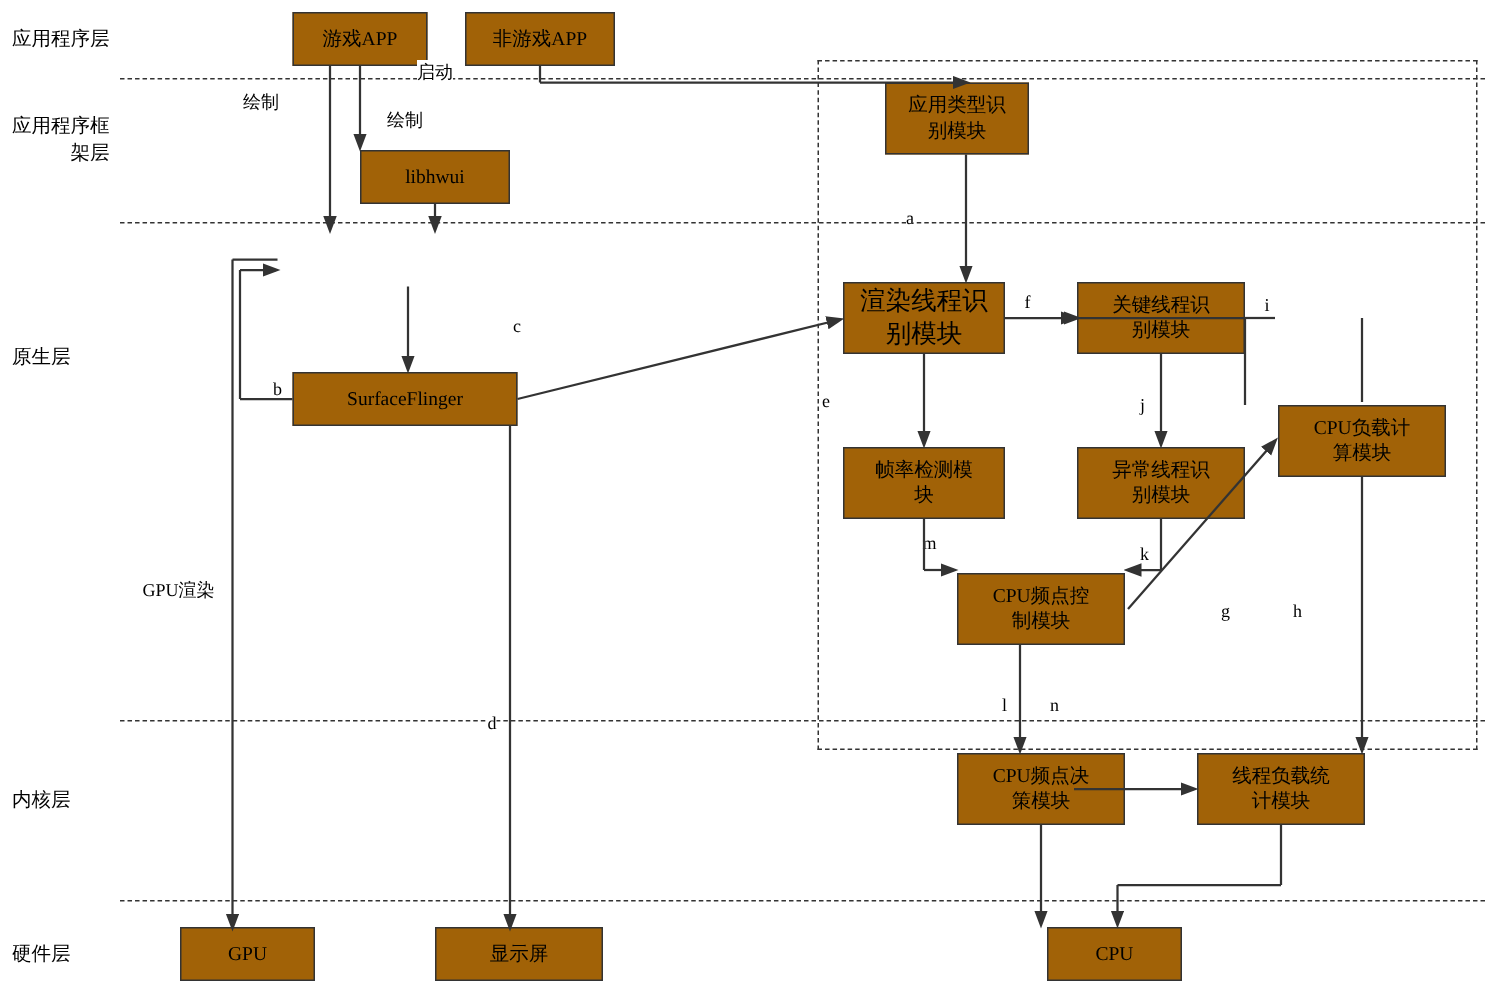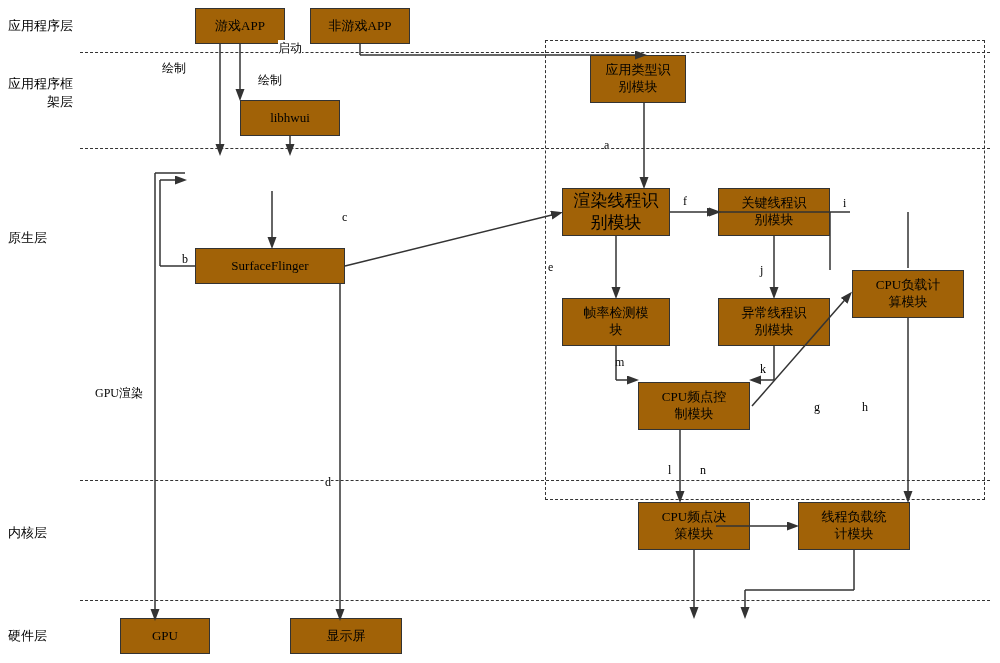--- a/index.html
+++ b/index.html
@@ -94,20 +94,21 @@
   <div class="box" style="left:718px;top:188px;width:112px;height:48px;font-size:13px;">关键线程识<br>别模块</div>
   <div class="box" style="left:718px;top:298px;width:112px;height:48px;font-size:13px;">异常线程识<br>别模块</div>
   <div class="box" style="left:638px;top:382px;width:112px;height:48px;font-size:13px;">CPU频点控<br>制模块</div>
   <div class="box" style="left:852px;top:270px;width:112px;height:48px;font-size:13px;">CPU负载计<br>算模块</div>
 
   <div class="box" style="left:638px;top:502px;width:112px;height:48px;font-size:13px;">CPU频点决<br>策模块</div>
   <div class="box" style="left:798px;top:502px;width:112px;height:48px;font-size:13px;">线程负载统<br>计模块</div>
 
   <div class="box" style="left:120px;top:618px;width:90px;height:36px;">GPU</div>
   <div class="box" style="left:290px;top:618px;width:112px;height:36px;">显示屏</div>
+  <div class="box" style="left:698px;top:618px;width:90px;height:36px;">CPU</div>
 
   <div class="arrow-label" style="left:162px;top:60px;">绘制</div>
   <div class="arrow-label" style="left:278px;top:40px;">启动</div>
   <div class="arrow-label" style="left:258px;top:72px;">绘制</div>
   <div class="arrow-label" style="left:95px;top:385px;">GPU渲染</div>
   <div class="arrow-label" style="left:604px;top:138px;">a</div>
   <div class="arrow-label" style="left:182px;top:252px;">b</div>
   <div class="arrow-label" style="left:342px;top:210px;">c</div>
   <div class="arrow-label" style="left:325px;top:475px;">d</div>
   <div class="arrow-label" style="left:548px;top:260px;">e</div>

